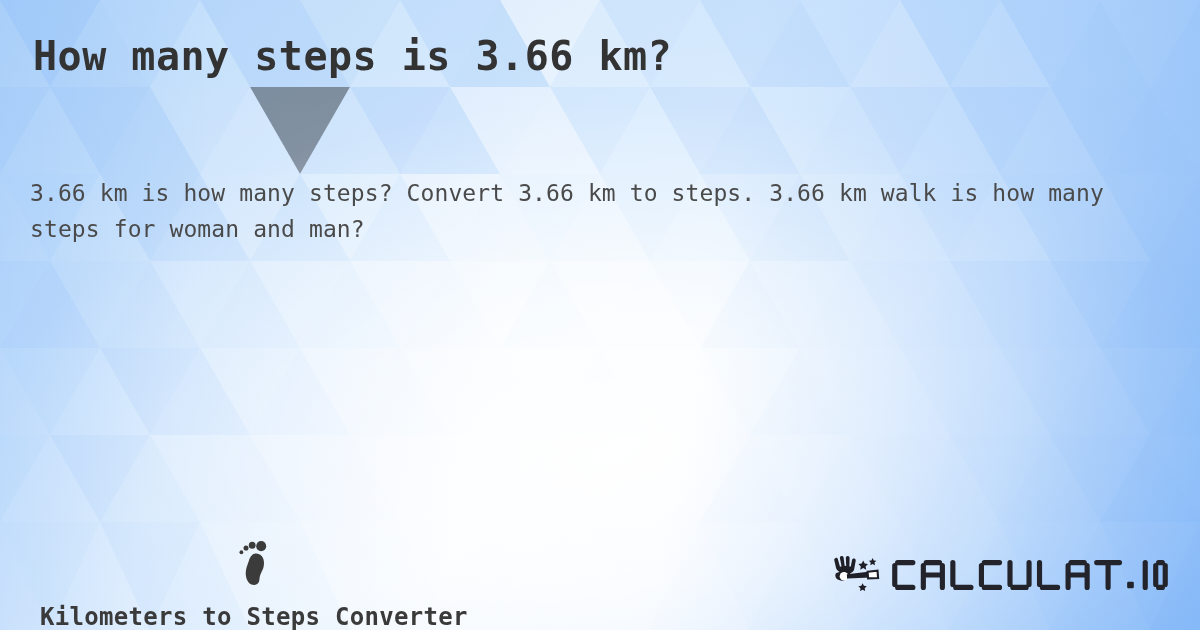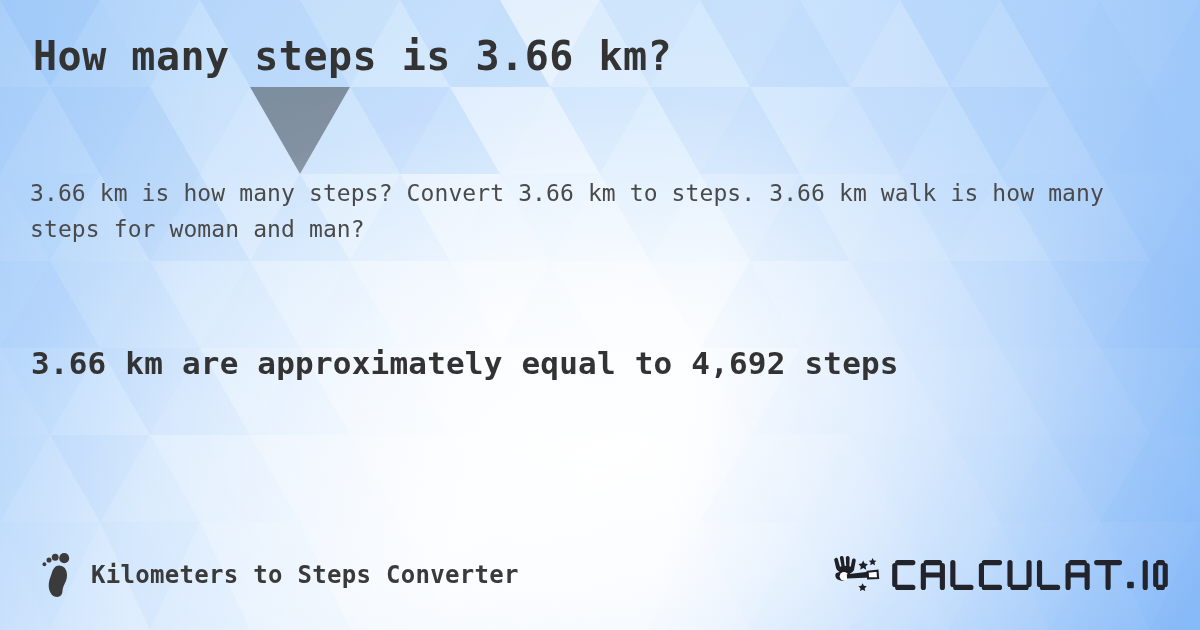--- a/index.html
+++ b/index.html
@@ -106,20 +106,21 @@
     height: 70px;
   }
   .footer-left {
     position: absolute;
     left: 40px;
     top: 0;
     height: 70px;
     display: flex;
     align-items: center;
     gap: 17px;
+    flex-direction: column;
   }
   .foot-icon {
     width: 34px;
     height: 46px;
     display: block;
     flex: 0 0 auto;
   }
   .footer-label {
     font-size: 24px;
     font-weight: bold;
@@ -346,21 +347,20 @@
   </svg>
   <div id="bg-wash"></div>
   <div id="bg-edge"></div>
 
   <div id="content">
 
     <div class="title">How many steps is 3.66 km?</div>
 
     <div class="desc">3.66 km is how many steps? Convert 3.66 km to steps. 3.66 km walk is how many steps for woman and man?</div>
 
-    <div class="result">3.66 km are approximately equal to 4,692 steps</div>
 
     <div class="footer">
 
       <div class="footer-left">
         <svg class="foot-icon" viewBox="0 0 34 46">
           <g fill="#3b3b3b">
             <path d="M19.0 13.6c4.6 0 8.0 3.6 8.0 9.6 0 4.2-1.6 7.0-2.8 9.6
                      -1.2 2.6-1.6 4.6-1.8 7.0-0.2 3.0-2.2 5.2-5.3 5.2
                      -3.6 0-6.4-2.6-7.6-6.4-1.0-3.2-1.0-6.4-0.3-9.6
                      0.7-3.2 1.9-5.8 2.8-8.6 1.0-3.2 3.3-6.8 7.0-6.8z"></path>

